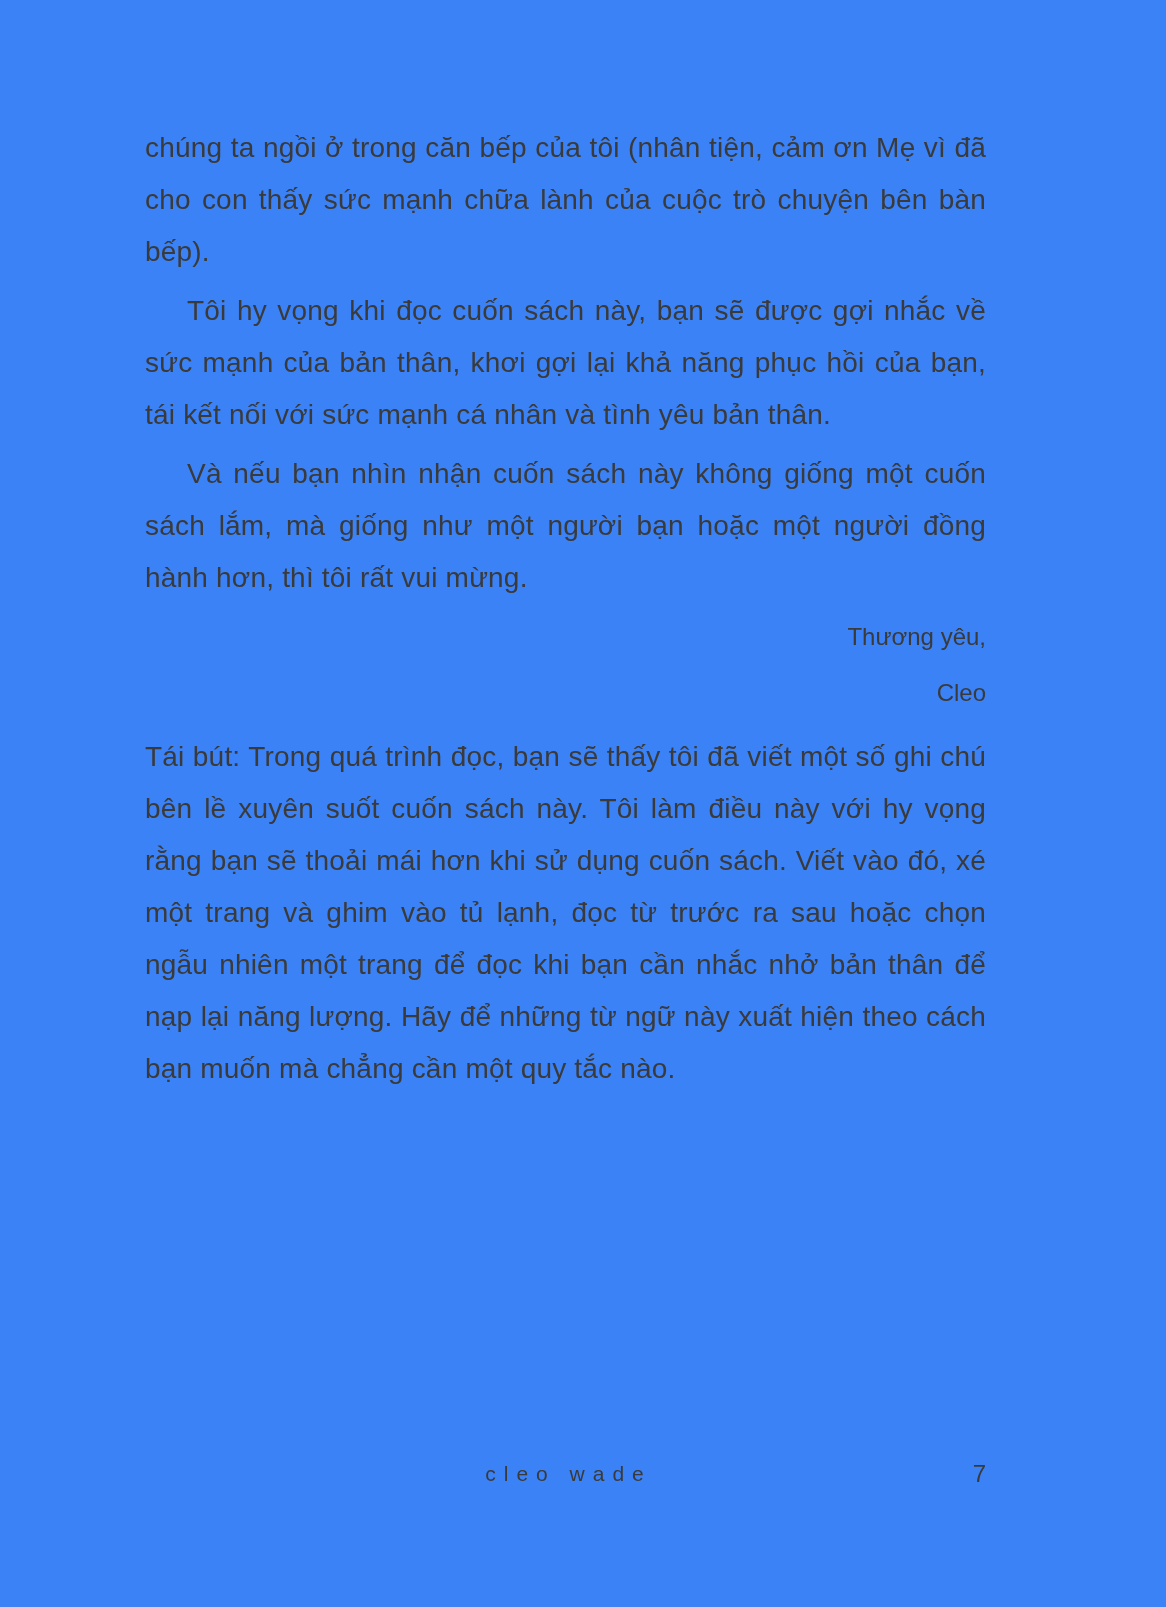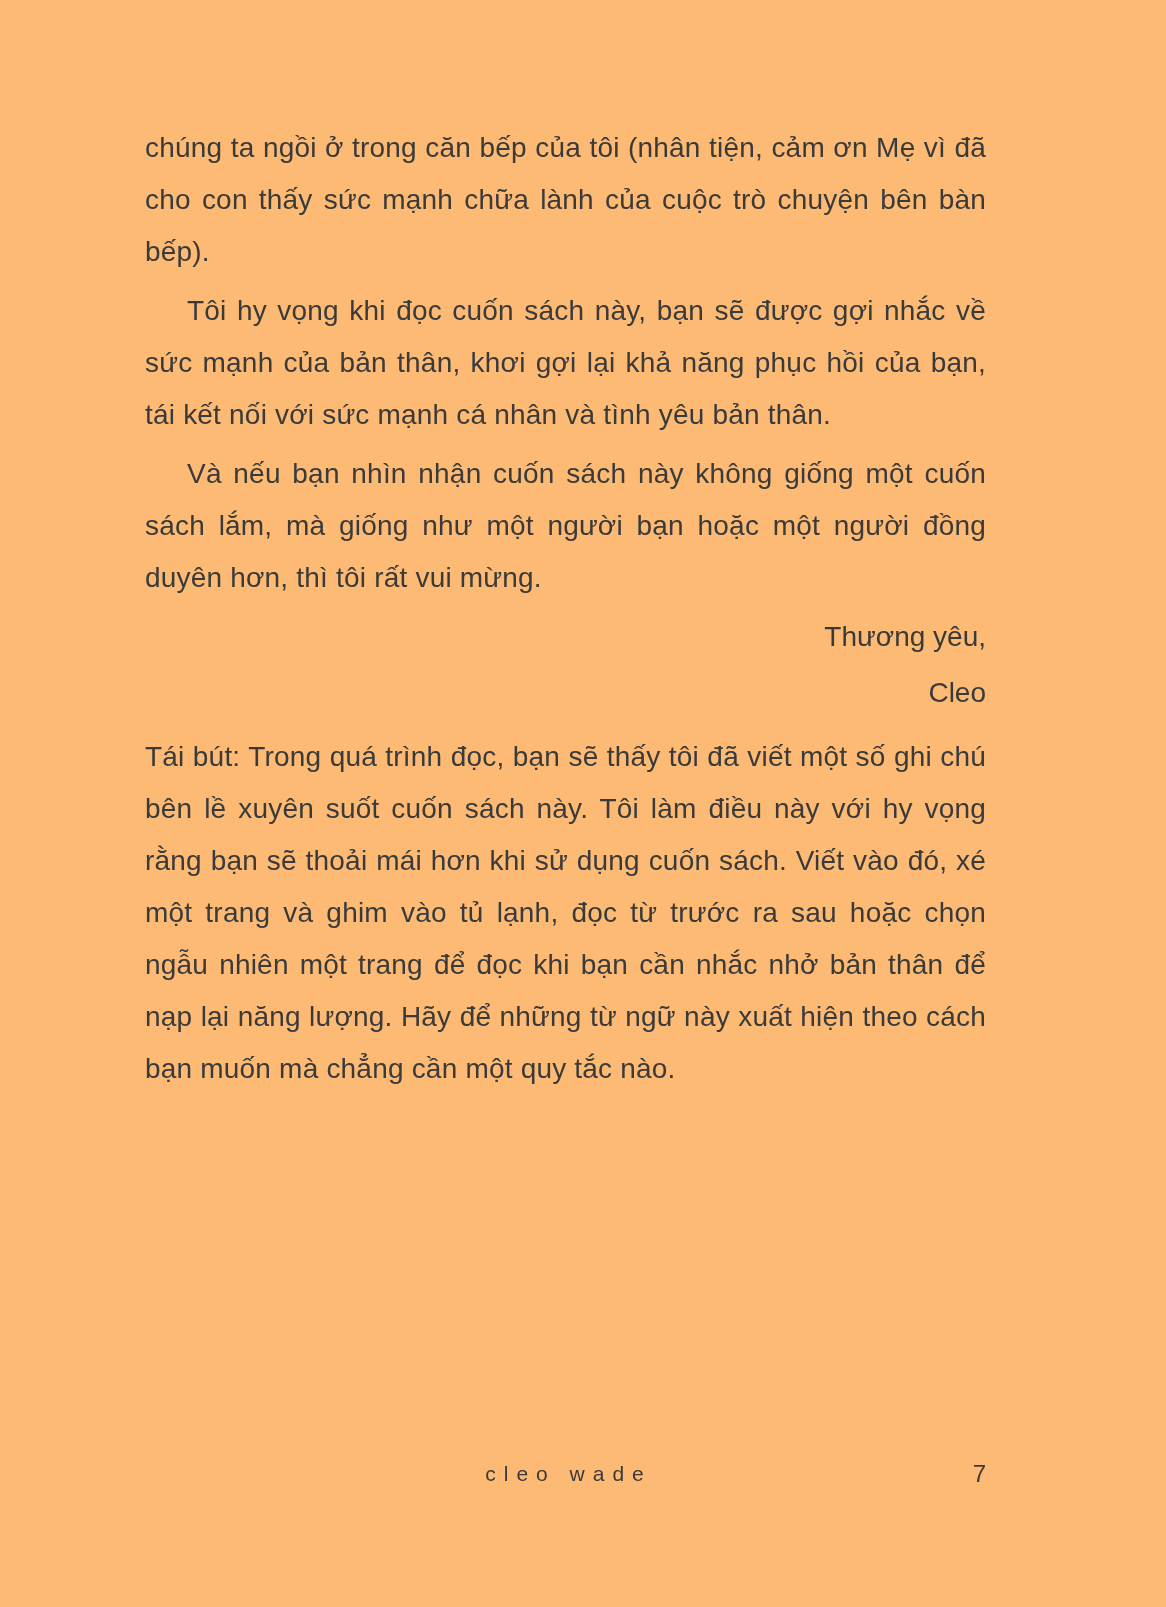--- a/index.html
+++ b/index.html
@@ -4,21 +4,21 @@
 <style>
   html, body {
     margin: 0;
     padding: 0;
     background: #ffffff;
   }
   .page {
     position: relative;
     width: 1166px;
     height: 1607px;
-    background: #fdba74;
+    background: #3b82f6;
     overflow: hidden;
     font-family: "Liberation Sans", "DejaVu Sans", sans-serif;
     color: #3a3a3a;
   }
   .content {
     position: absolute;
     left: 145px;
     top: 122px;
     width: 841px;
   }
@@ -28,21 +28,21 @@
     line-height: 52px;
     text-align: justify;
     text-justify: inter-word;
     letter-spacing: 0.2px;
   }
   .para.indent {
     text-indent: 42px;
   }
   .sig {
     margin: 0 0 4px 0;
-    font-size: 28px;
+    font-size: 24px;
     line-height: 52px;
     text-align: right;
   }
   .para.ps {
     margin-top: 12px;
   }
   .footer {
     position: absolute;
     left: 145px;
     top: 1462px;
@@ -67,21 +67,21 @@
     color: #3a3a3a;
   }
 </style>
 </head>
 <body>
 
 <div class="page">
   <div class="content">
     <p class="para noindent">chúng ta ngồi ở trong căn bếp của tôi (nhân tiện, cảm ơn Mẹ vì đã cho con thấy sức mạnh chữa lành của cuộc trò chuyện bên bàn bếp).</p>
     <p class="para indent">Tôi hy vọng khi đọc cuốn sách này, bạn sẽ được gợi nhắc về sức mạnh của bản thân, khơi gợi lại khả năng phục hồi của bạn, tái kết nối với sức mạnh cá nhân và tình yêu bản thân.</p>
-    <p class="para indent">Và nếu bạn nhìn nhận cuốn sách này không giống một cuốn sách lắm, mà giống như một người bạn hoặc một người đồng duyên hơn, thì tôi rất vui mừng.</p>
+    <p class="para indent">Và nếu bạn nhìn nhận cuốn sách này không giống một cuốn sách lắm, mà giống như một người bạn hoặc một người đồng hành hơn, thì tôi rất vui mừng.</p>
     <p class="sig">Thương yêu,</p>
     <p class="sig">Cleo</p>
     <p class="para noindent ps">Tái bút: Trong quá trình đọc, bạn sẽ thấy tôi đã viết một số ghi chú bên lề xuyên suốt cuốn sách này. Tôi làm điều này với hy vọng rằng bạn sẽ thoải mái hơn khi sử dụng cuốn sách. Viết vào đó, xé một trang và ghim vào tủ lạnh, đọc từ trước ra sau hoặc chọn ngẫu nhiên một trang để đọc khi bạn cần nhắc nhở bản thân để nạp lại năng lượng. Hãy để những từ ngữ này xuất hiện theo cách bạn muốn mà chẳng cần một quy tắc nào.</p>
   </div>
   <div class="footer">
     <span class="author">cleo wade</span>
     <span class="pagenum">7</span>
   </div>
 </div>
 

